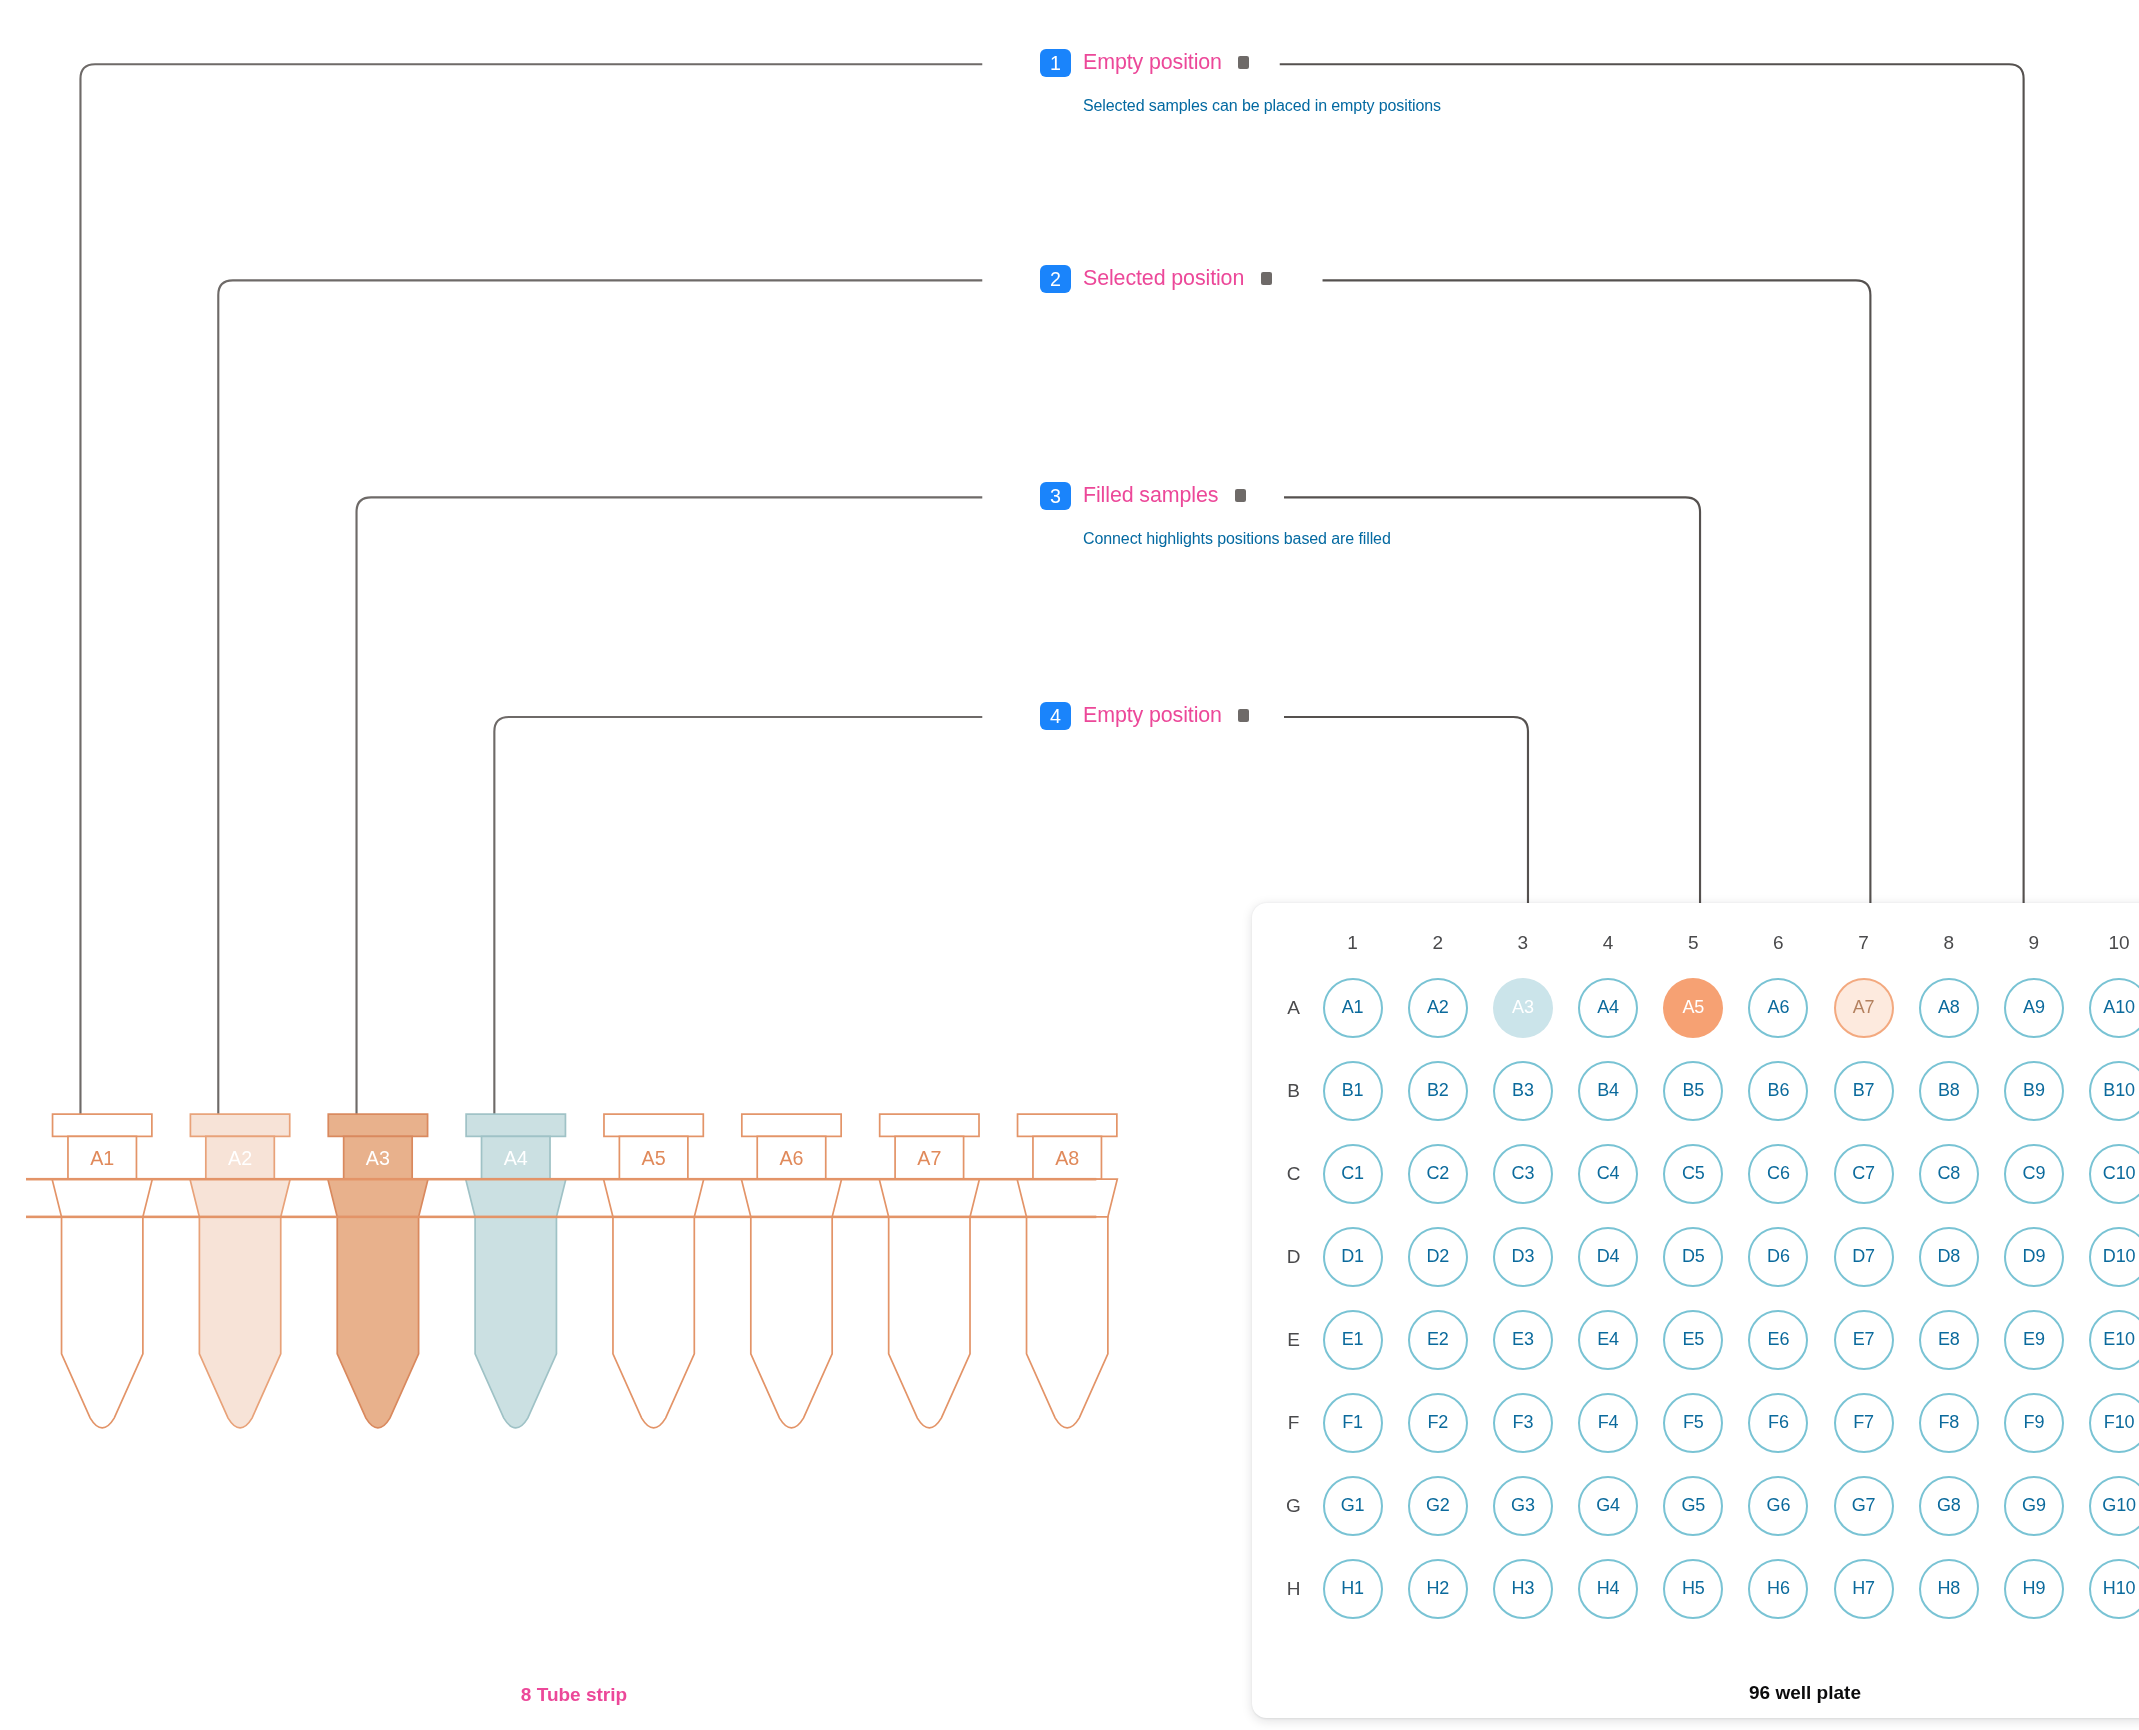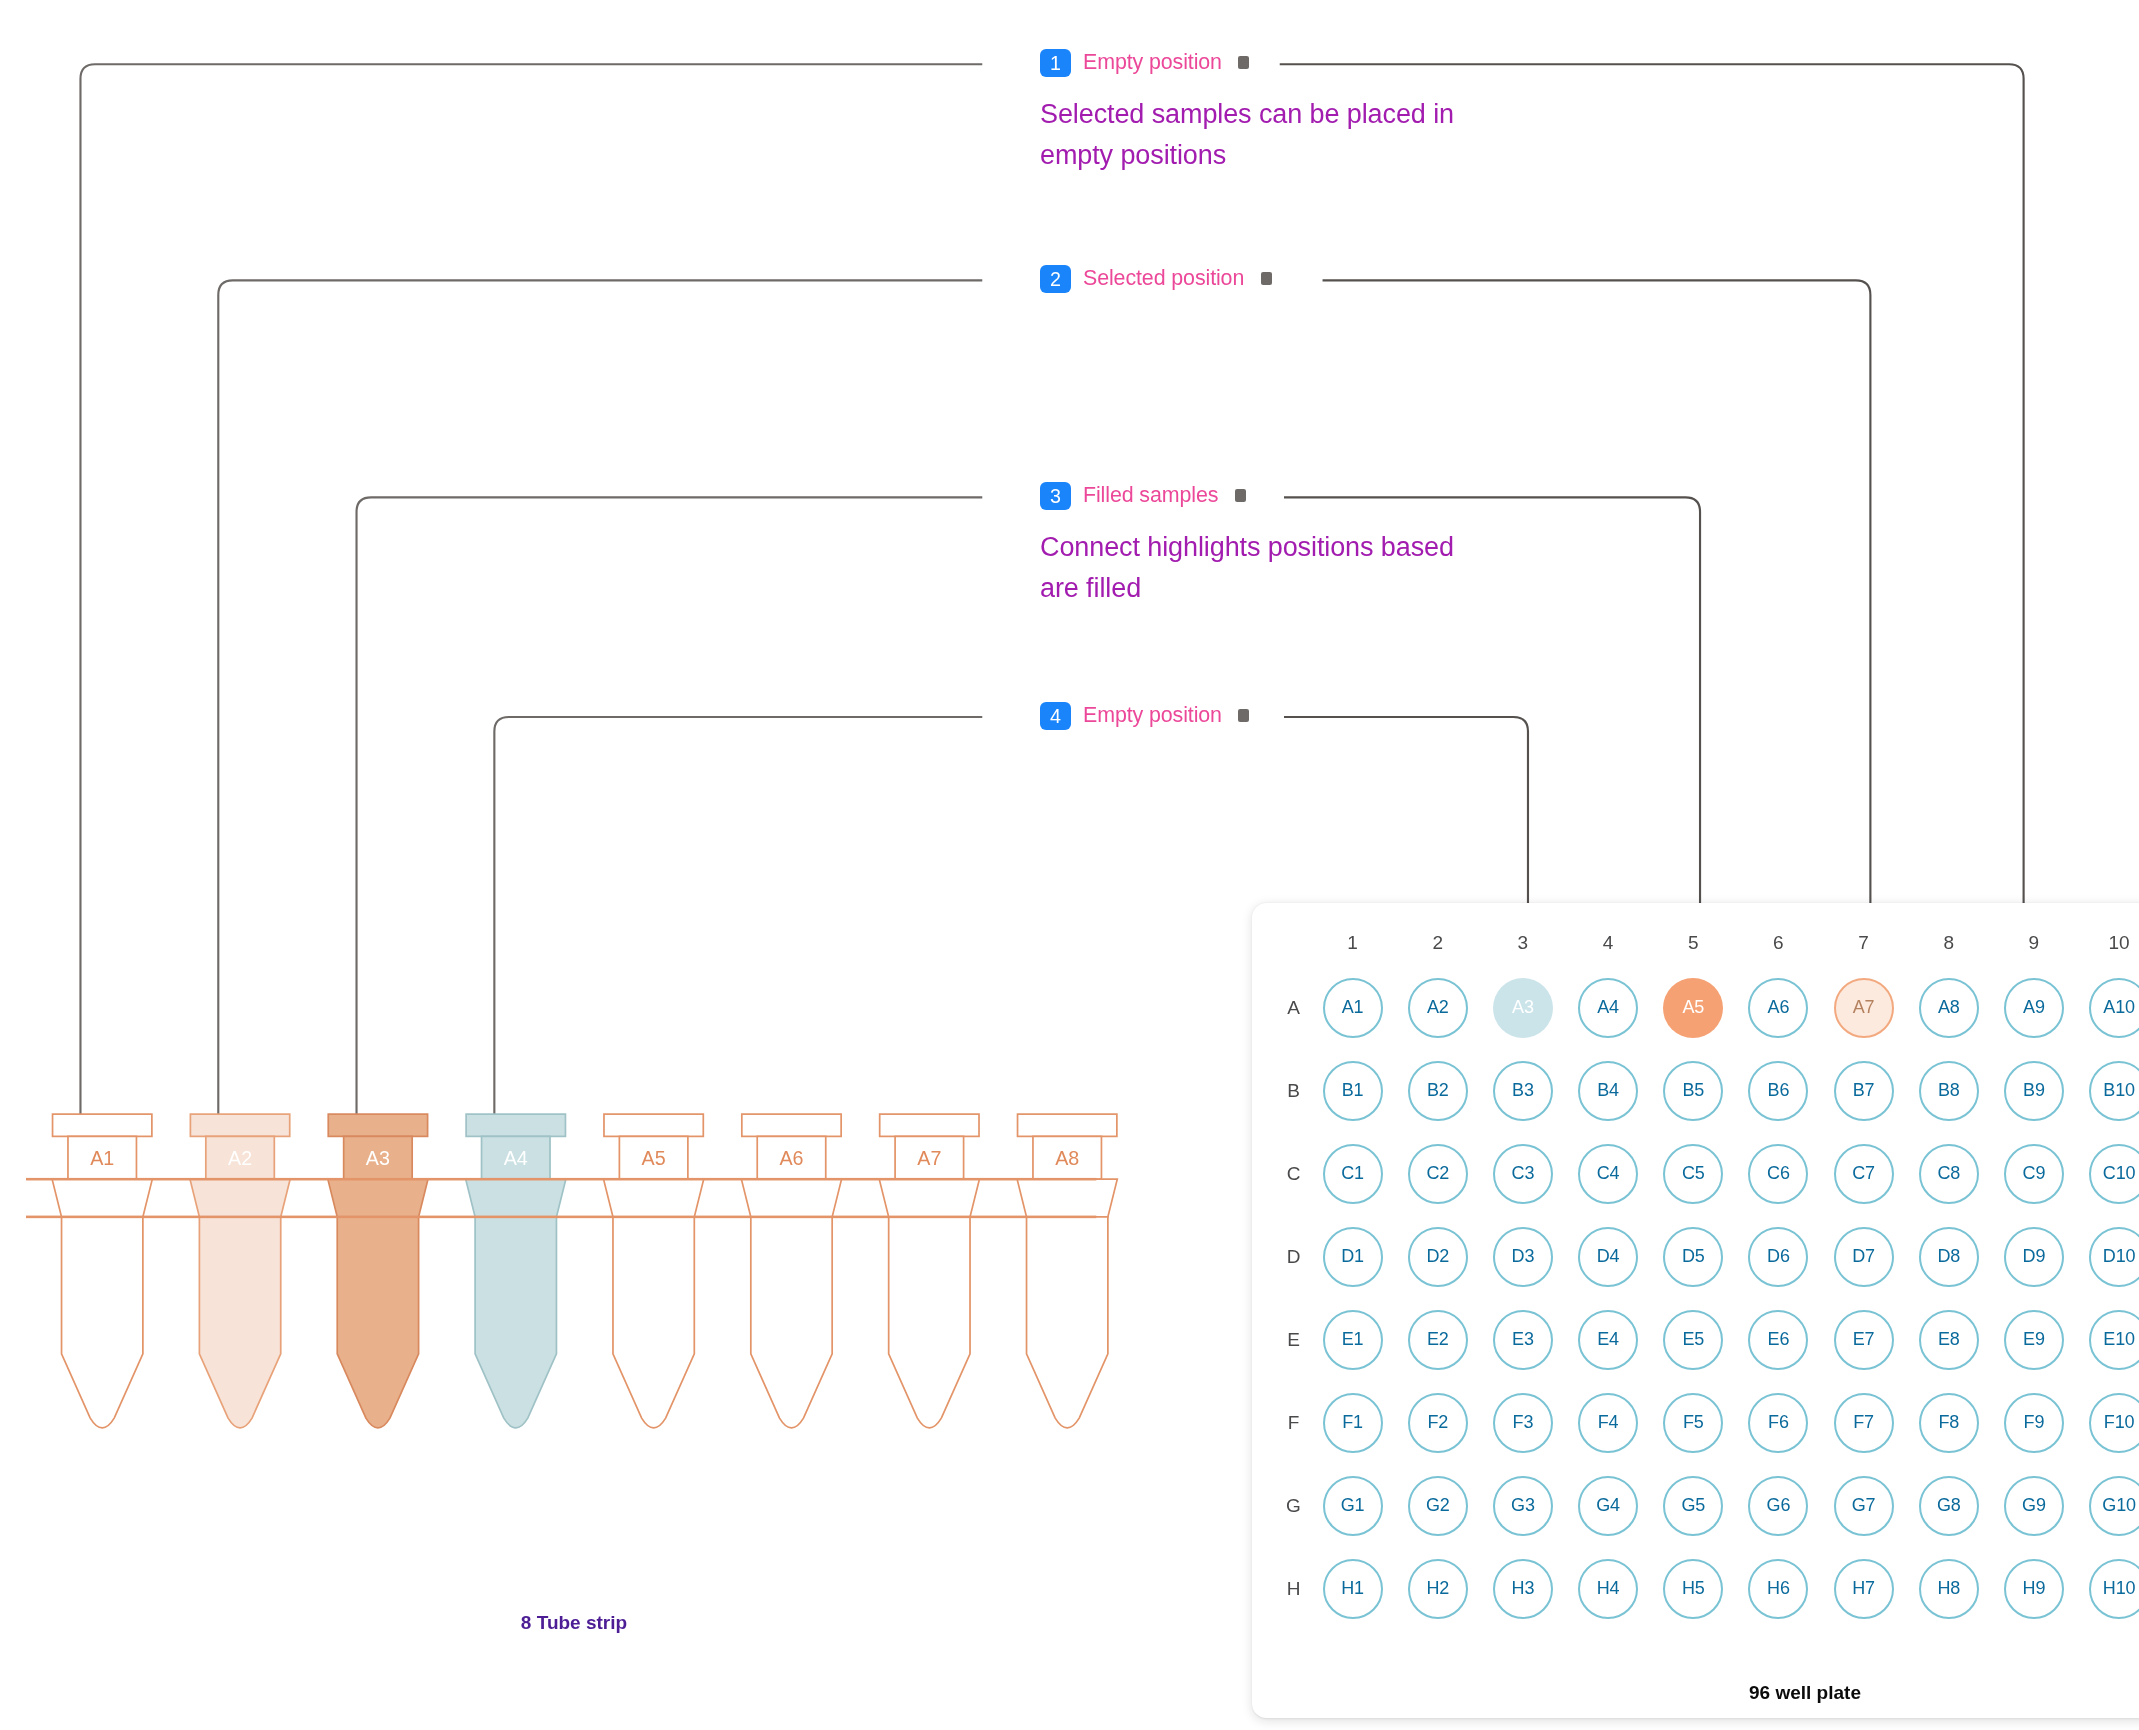--- a/index.html
+++ b/index.html
@@ -55,42 +55,43 @@
   }
   .term{
     width:11px; height:13px;
     background:#6e6a68;
     border-radius:2.1px;
     flex:0 0 auto;
     margin-left:4.3px;
   }
   .anno-body{
     margin-top:16.3px;
-    font-size:27px;
+    margin-left:43px;
+    font-size:16px;
     line-height:1.52;
-    color:#a21caf;
+    color:#0369a1;
     width:428px;
     font-weight:400;
     letter-spacing:-0.1px;
   }
 
   
   #tubestrip{
     position:absolute;
     left:26px; top:1108px;
     width:1096px; height:377px;
   }
   #tubecaption{
     position:absolute;
-    left:26px; top:1612px;
+    left:26px; top:1684px;
     width:1096px;
     text-align:center;
     font-size:19px;
     font-weight:700;
-    color:#4c1d95;
+    color:#ec4899;
   }
 
   
   #plate{
     position:absolute;
     left:1252px; top:903px;
     width:1106px; height:815px;
     background:#ffffff;
     border-radius:14.6px;
     box-shadow:0 2.1px 11px rgba(20,22,30,.13), 0 0.4px 2.1px rgba(20,22,30,.07);

